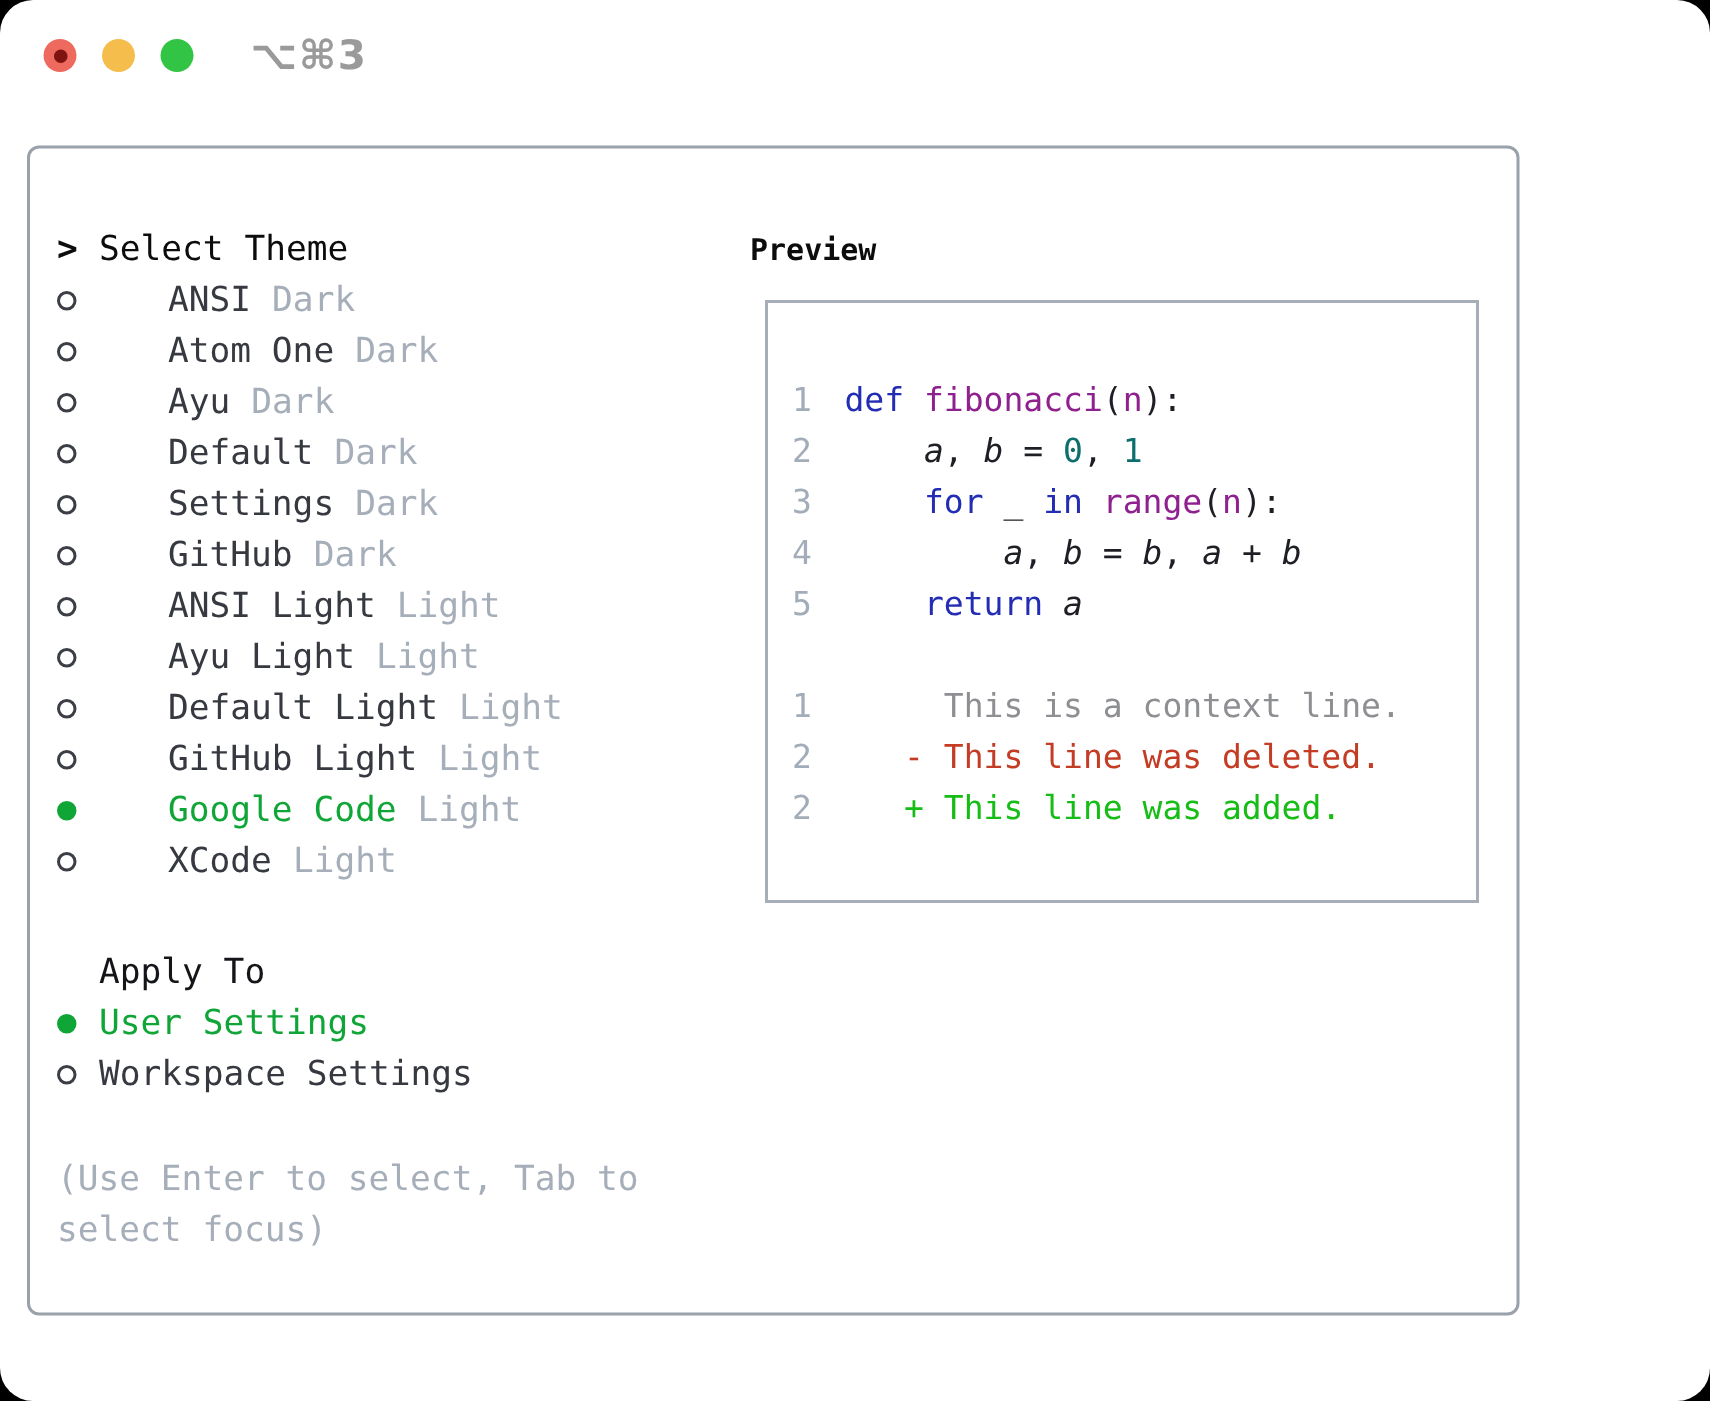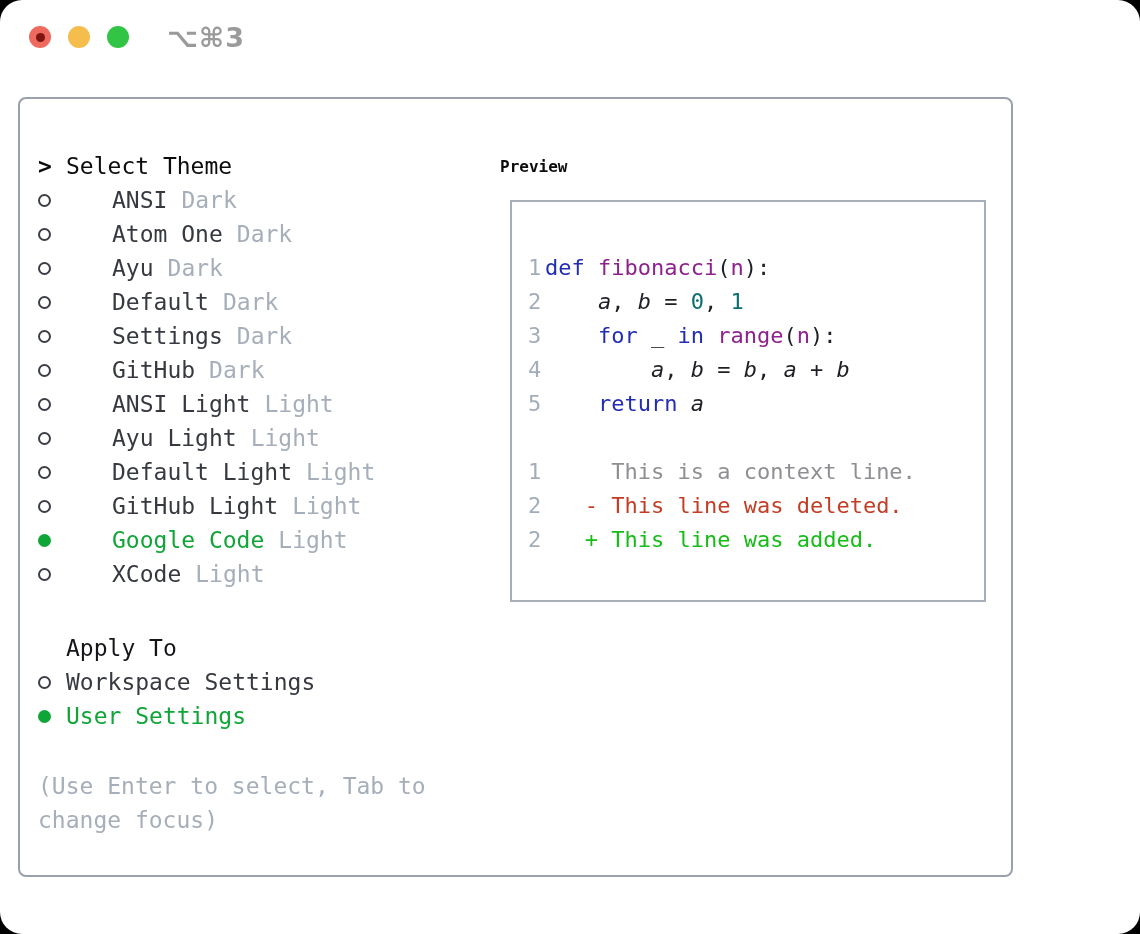--- a/index.html
+++ b/index.html
@@ -45,32 +45,32 @@
   .tname.green{color:var(--selected-green);}
   .variant{color:var(--muted);margin-left:14px;}
   .apply-header{margin-top:40px;}
   .apply-label{color:#141518;}
   .opt-label{color:var(--text);}
   .opt-label.green{color:var(--selected-green);}
   .hint{margin-top:36px;color:var(--muted);line-height:34px;}
   
   .preview-header{
     position:absolute;left:480px;top:50px;height:34px;display:flex;align-items:center;
-    font-size:16px;font-weight:bold;color:var(--header-text);
+    font-size:20px;font-weight:bold;color:var(--header-text);
   }
   .preview-box{
     position:absolute;left:490px;top:101px;width:476px;height:402px;
     box-sizing:border-box;
     border:2px solid var(--preview-border);
     padding:48px 0 0 16px;overflow:hidden;
     font-size:22px;
   }
   .code-line{display:flex;height:34px;align-items:center;}
   .ln{width:14px;flex:none;color:var(--line-number);white-space:pre;}
-  .code-content{margin-left:3px;white-space:pre;}
+  .code-content{margin-left:21px;white-space:pre;}
   .tk-kw{color:var(--keyword);}
   .tk-fn{color:var(--function);}
   .tk-lit{color:var(--literal);}
   .tk-pln{color:var(--plain);}
   .tk-var{color:var(--plain);font-style:italic;}
   .tk-ctx{color:var(--diff-context);}
   .tk-del{color:var(--diff-deleted);}
   .tk-add{color:var(--diff-added);}
 </style>
 </head>
@@ -182,35 +182,35 @@
         </div>
 
       <div class="row apply-header">
         <span class="marker"></span>
         <span class="apply-label">Apply To</span>
       </div>
 
       <div id="apply-list">
           <div class="row">
             <span class="marker">
+              <span class="radio sel"></span>
+            </span>
+            <span class="opt-label green">User Settings</span>
+          </div>
+          <div class="row">
+            <span class="marker">
               <span class="radio"></span>
             </span>
             <span class="opt-label">Workspace Settings</span>
-          </div>
-          <div class="row">
-            <span class="marker">
-              <span class="radio sel"></span>
-            </span>
-            <span class="opt-label green">User Settings</span>
           </div>
         </div>
 
       <div class="hint">
         <div>(Use Enter to select, Tab to</div>
-        <div>change focus)</div>
+        <div>select focus)</div>
       </div>
     </div>
 
     <div class="preview-header">Preview</div>
     <div class="preview-box" id="preview-box">
         <div class="code-line">
           <span class="ln">1</span>
           <span class="code-content"><span class="tk-kw">def</span><span class="tk-pln"> </span><span class="tk-fn">fibonacci</span><span class="tk-pln">(</span><span class="tk-fn">n</span><span class="tk-pln">):</span></span>
         </div>
         <div class="code-line">

